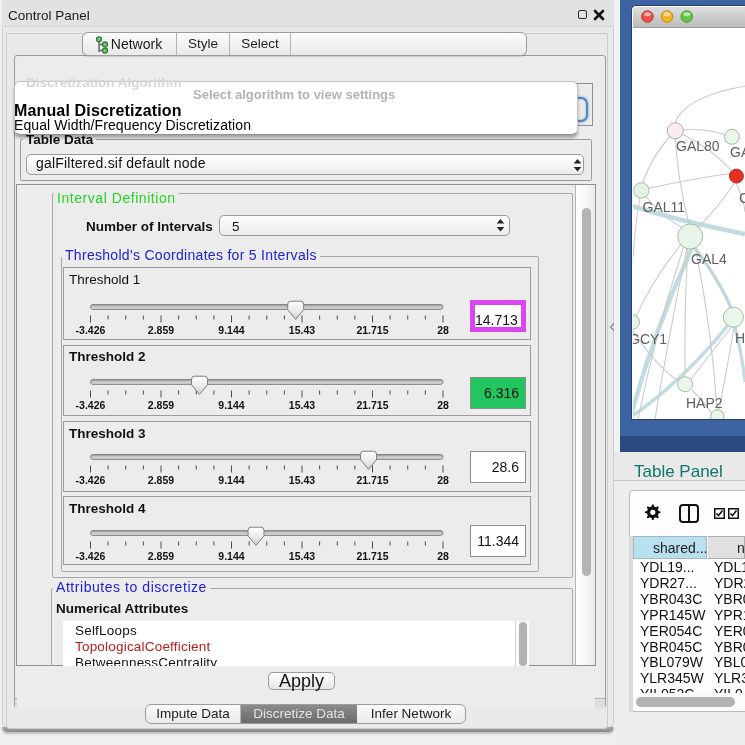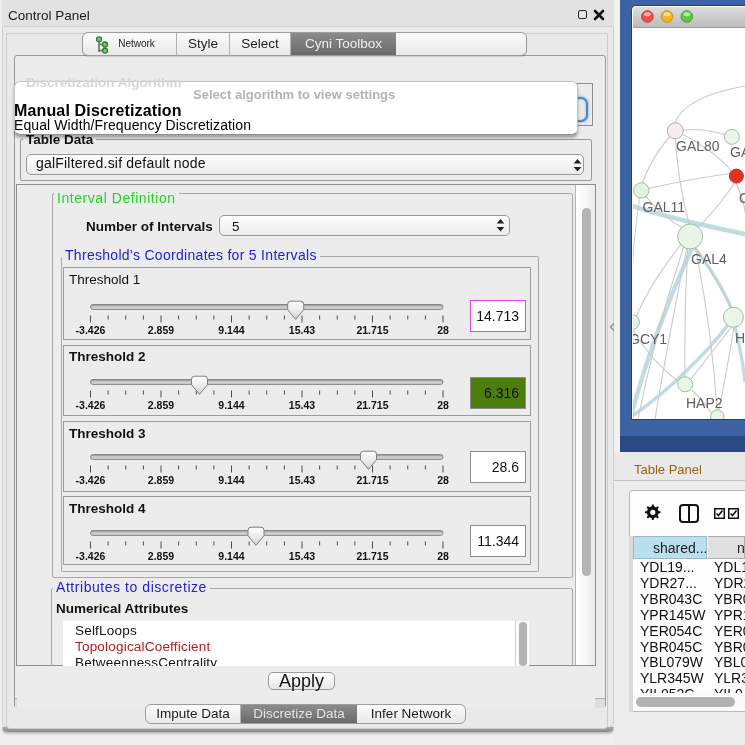--- a/index.html
+++ b/index.html
@@ -16,29 +16,28 @@
 <div class="abs" style="left:8px;top:8px;font-size:13.5px;color:#1b1b1b">Control Panel</div>
 <div class="abs" style="left:578px;top:10px;width:9px;height:9px;border:1.6px solid #2a2a2a;border-radius:2px"></div>
 <svg class="abs" style="left:593px;top:9px" width="12" height="12" viewBox="0 0 12 12">
  <path d="M2,2 L10,10 M10,2 L2,10" stroke="#111" stroke-width="2.6" stroke-linecap="round"></path>
   </svg>
 
 <div class="abs" style="left:6px;top:33px;width:602px;height:696px;border:1px solid #cbcbcb;border-radius:0 0 4px 4px;background:#e9e9e9"></div>
 
 <div class="abs" style="left:82px;top:32px;width:445px;height:24px;border:1px solid #9c9c9c;border-radius:6px;
   background:linear-gradient(#fbfbfb,#e9e9e9);box-shadow:0 1px 1px rgba(0,0,0,0.15);z-index:3;display:flex">
- <div style="position:relative;width:94px;border-right:1px solid #b3b3b3;font-size:10px;color:#1d1d1d;text-align:center;line-height:22px;padding-left:14px"><svg style="position:absolute;left:13px;top:3px" width="13" height="18" viewBox="0 0 13 18">
+ <div style="position:relative;width:94px;border-right:1px solid #b3b3b3;font-size:14px;color:#1d1d1d;text-align:center;line-height:22px;padding-left:14px"><svg style="position:absolute;left:13px;top:3px" width="13" height="18" viewBox="0 0 13 18">
         <path d="M3,4 L3,16 M3,8.5 L8.6,8.5 M3,14.6 L8.6,14.6" stroke="#5d6675" stroke-width="1.5" fill="none"></path>
         <circle cx="3" cy="3.3" r="2.5" fill="#7cc47c" stroke="#2e7d32" stroke-width="1.3"></circle>
         <circle cx="9" cy="8.5" r="2.5" fill="#7cc47c" stroke="#2e7d32" stroke-width="1.3"></circle>
         <circle cx="9" cy="14.6" r="2.5" fill="#7cc47c" stroke="#2e7d32" stroke-width="1.3"></circle>
       </svg>Network</div>
  <div style="width:53px;border-right:1px solid #b3b3b3;font-size:13.5px;color:#1d1d1d;text-align:center;line-height:22px">Style</div>
  <div style="width:61px;border-right:1px solid #b3b3b3;font-size:13.5px;color:#1d1d1d;text-align:center;line-height:22px">Select</div>
- <div style="width:105px;background:linear-gradient(#8b8b8b,#6b6b6b);font-size:13.5px;color:#ececec;text-align:center;line-height:22px">Cyni Toolbox</div>
 </div>
 
 <div class="abs" style="left:14px;top:55px;width:592px;height:653px;background:#ececec;border:1px solid #9a9a9a;border-radius:3px"></div>
 <div class="abs" style="left:15px;top:698px;width:590px;height:10px;background:#dedede;border-top:1px solid #b0b0b0"></div>
 
 <div class="abs" style="left:20px;top:83px;width:573px;height:43px;border:1px solid #8e8e8e"></div>
 <div class="abs" style="left:566px;top:97px;width:22px;height:25px;border:2.5px solid #4d86c4;border-radius:7px;box-shadow:0 0 3px rgba(77,134,196,0.8), inset 0 0 2px rgba(77,134,196,0.6);background:#e8e8e8;z-index:2"></div>
 
 <div class="abs" style="left:20px;top:139px;width:572px;height:42px;border:1px solid #9b9b9b;border-radius:2px"></div>
 <div class="gtitle b" style="left:23px;top:133px;color:#111;z-index:30">Table Data</div>
@@ -64,25 +63,25 @@
     <path d="M4.5,0 L8.3,4.6 L0.7,4.6 Z" fill="#222"></path>
     <path d="M4.5,12.6 L8.3,8 L0.7,8 Z" fill="#222"></path>
   </svg>
 
 <div class="abs" style="left:61px;top:256px;width:478px;height:316px;border:1px solid #a8a8a8;border-radius:2px"></div>
 <div class="gtitle" style="left:62px;top:249px;color:#2222d4;font-size:14px;letter-spacing:0.3px">Threshold's Coordinates for 5 Intervals</div>
 
 <div style="position:absolute;left:63px;top:267px;width:468px;height:73px;border:1px solid #9b9b9b;z-index:5">
     <div style="position:absolute;left:5px;top:3.5px;font-size:13.5px;font-weight:normal;color:#111">Threshold 1</div>
   </div>
-<div style="position:absolute;left:470px;top:300px;width:56px;height:32px;background:#fff;border:1px solid #d946ef;z-index:7;font-size:14px;color:#111;text-align:right;line-height:30px;padding-right:6px;box-sizing:border-box">14.713</div>
+<div style="position:absolute;left:470px;top:300px;width:56px;height:32px;background:#fff;border:5px solid #d946ef;z-index:7;font-size:14px;color:#111;text-align:right;line-height:30px;padding-right:6px;box-sizing:border-box">14.713</div>
 <div style="position:absolute;left:63px;top:344.5px;width:468px;height:71.5px;border:1px solid #9b9b9b;z-index:5">
     <div style="position:absolute;left:5px;top:3.5px;font-size:13.5px;font-weight:bold;color:#111">Threshold 2</div>
   </div>
-<div style="position:absolute;left:470px;top:377.0px;width:56px;height:32px;background:#4d7c0f;border:1px solid #8d8d8d;z-index:7;font-size:14px;color:#111;text-align:right;line-height:30px;padding-right:6px;box-sizing:border-box">6.316</div>
+<div style="position:absolute;left:470px;top:377.0px;width:56px;height:32px;background:#22c55e;border:1px solid #8d8d8d;z-index:7;font-size:14px;color:#111;text-align:right;line-height:30px;padding-right:6px;box-sizing:border-box">6.316</div>
 <div style="position:absolute;left:63px;top:421px;width:468px;height:71px;border:1px solid #9b9b9b;z-index:5">
     <div style="position:absolute;left:5px;top:3.5px;font-size:13.5px;font-weight:bold;color:#111">Threshold 3</div>
   </div>
 <div style="position:absolute;left:470px;top:451px;width:56px;height:32px;background:#fff;border:1px solid #8d8d8d;z-index:7;font-size:14px;color:#111;text-align:right;line-height:30px;padding-right:6px;box-sizing:border-box">28.6</div>
 <div style="position:absolute;left:63px;top:496px;width:468px;height:69px;border:1px solid #9b9b9b;z-index:5">
     <div style="position:absolute;left:5px;top:3.5px;font-size:13.5px;font-weight:bold;color:#111">Threshold 4</div>
   </div>
 <div style="position:absolute;left:470px;top:525px;width:56px;height:32px;background:#fff;border:1px solid #8d8d8d;z-index:7;font-size:14px;color:#111;text-align:right;line-height:30px;padding-right:6px;box-sizing:border-box">11.344</div>
 <svg style="position:absolute;left:16px;top:184px;z-index:6" width="560" height="482" viewBox="16 184 560 482">
     <defs>
@@ -316,21 +315,21 @@
     <text x="739" y="203" font-size="14" fill="#606060">C</text>
     <text x="642.5" y="212" font-size="14" fill="#606060">GAL11</text>
     <text x="691" y="264" font-size="14" fill="#606060">GAL4</text>
     <text x="629" y="344" font-size="14" fill="#606060">GCY1</text>
     <text x="735" y="343" font-size="14" fill="#606060">H</text>
     <text x="686" y="408" font-size="14" fill="#606060">HAP2</text>
   </svg>
 
 <div class="abs" style="left:614px;top:452px;width:131px;height:293px;background:#ededed"></div>
 <div class="abs" style="left:614px;top:452px;width:131px;height:29px;background:#e9e9e9;border-bottom:1px solid #c2c2c2"></div>
-<div class="abs" style="left:634px;top:462px;font-size:13px;color:#a16207">Table Panel</div>
+<div class="abs" style="left:634px;top:462px;font-size:17px;color:#0f766e">Table Panel</div>
 <div class="abs" style="left:629px;top:490px;width:120px;height:222px;background:#fdfdfd;border:1px solid #b9b9b9;border-radius:4px"></div>
 <svg style="position:absolute;left:643px;top:504px" width="18" height="18" viewBox="0 0 18 18">
     <path fill="#111" d="M9,0.5 L10.6,0.5 L11.1,2.6 a6.6,6.6 0 0 1 1.8,0.75 L14.8,2.2 L15.9,3.3 L14.75,5.2 a6.6,6.6 0 0 1 0.75,1.8 L17.5,7.5 L17.5,9.1 L15.5,9.6 a6.6,6.6 0 0 1 -0.75,1.8 L15.9,13.3 L14.8,14.4 L12.9,13.25 a6.6,6.6 0 0 1 -1.8,0.75 L10.6,16 L9,16 L8.5,14 a6.6,6.6 0 0 1 -1.8,-0.75 L4.8,14.4 L3.7,13.3 L4.85,11.4 a6.6,6.6 0 0 1 -0.75,-1.8 L2,9.1 L2,7.5 L4.1,7 a6.6,6.6 0 0 1 0.75,-1.8 L3.7,3.3 L4.8,2.2 L6.7,3.35 a6.6,6.6 0 0 1 1.8,-0.75 Z M9.8,5.7 a2.6,2.6 0 1 0 0,5.2 a2.6,2.6 0 1 0 0,-5.2 Z"></path>
   </svg>
 <div class="abs" style="left:679px;top:504px;width:20px;height:19px;border:2.6px solid #111;border-radius:4px"></div>
 <div class="abs" style="left:687.7px;top:506px;width:2.6px;height:15px;background:#111"></div>
 <svg style="position:absolute;left:714px;top:508px" width="11" height="11" viewBox="0 0 11 11">
     <rect x="0.75" y="0.75" width="9.5" height="9.5" fill="none" stroke="#111" stroke-width="1.5"></rect>
     <path d="M2.5,5.5 L4.5,7.5 L8.5,2.5" fill="none" stroke="#111" stroke-width="1.6"></path>
   </svg>

